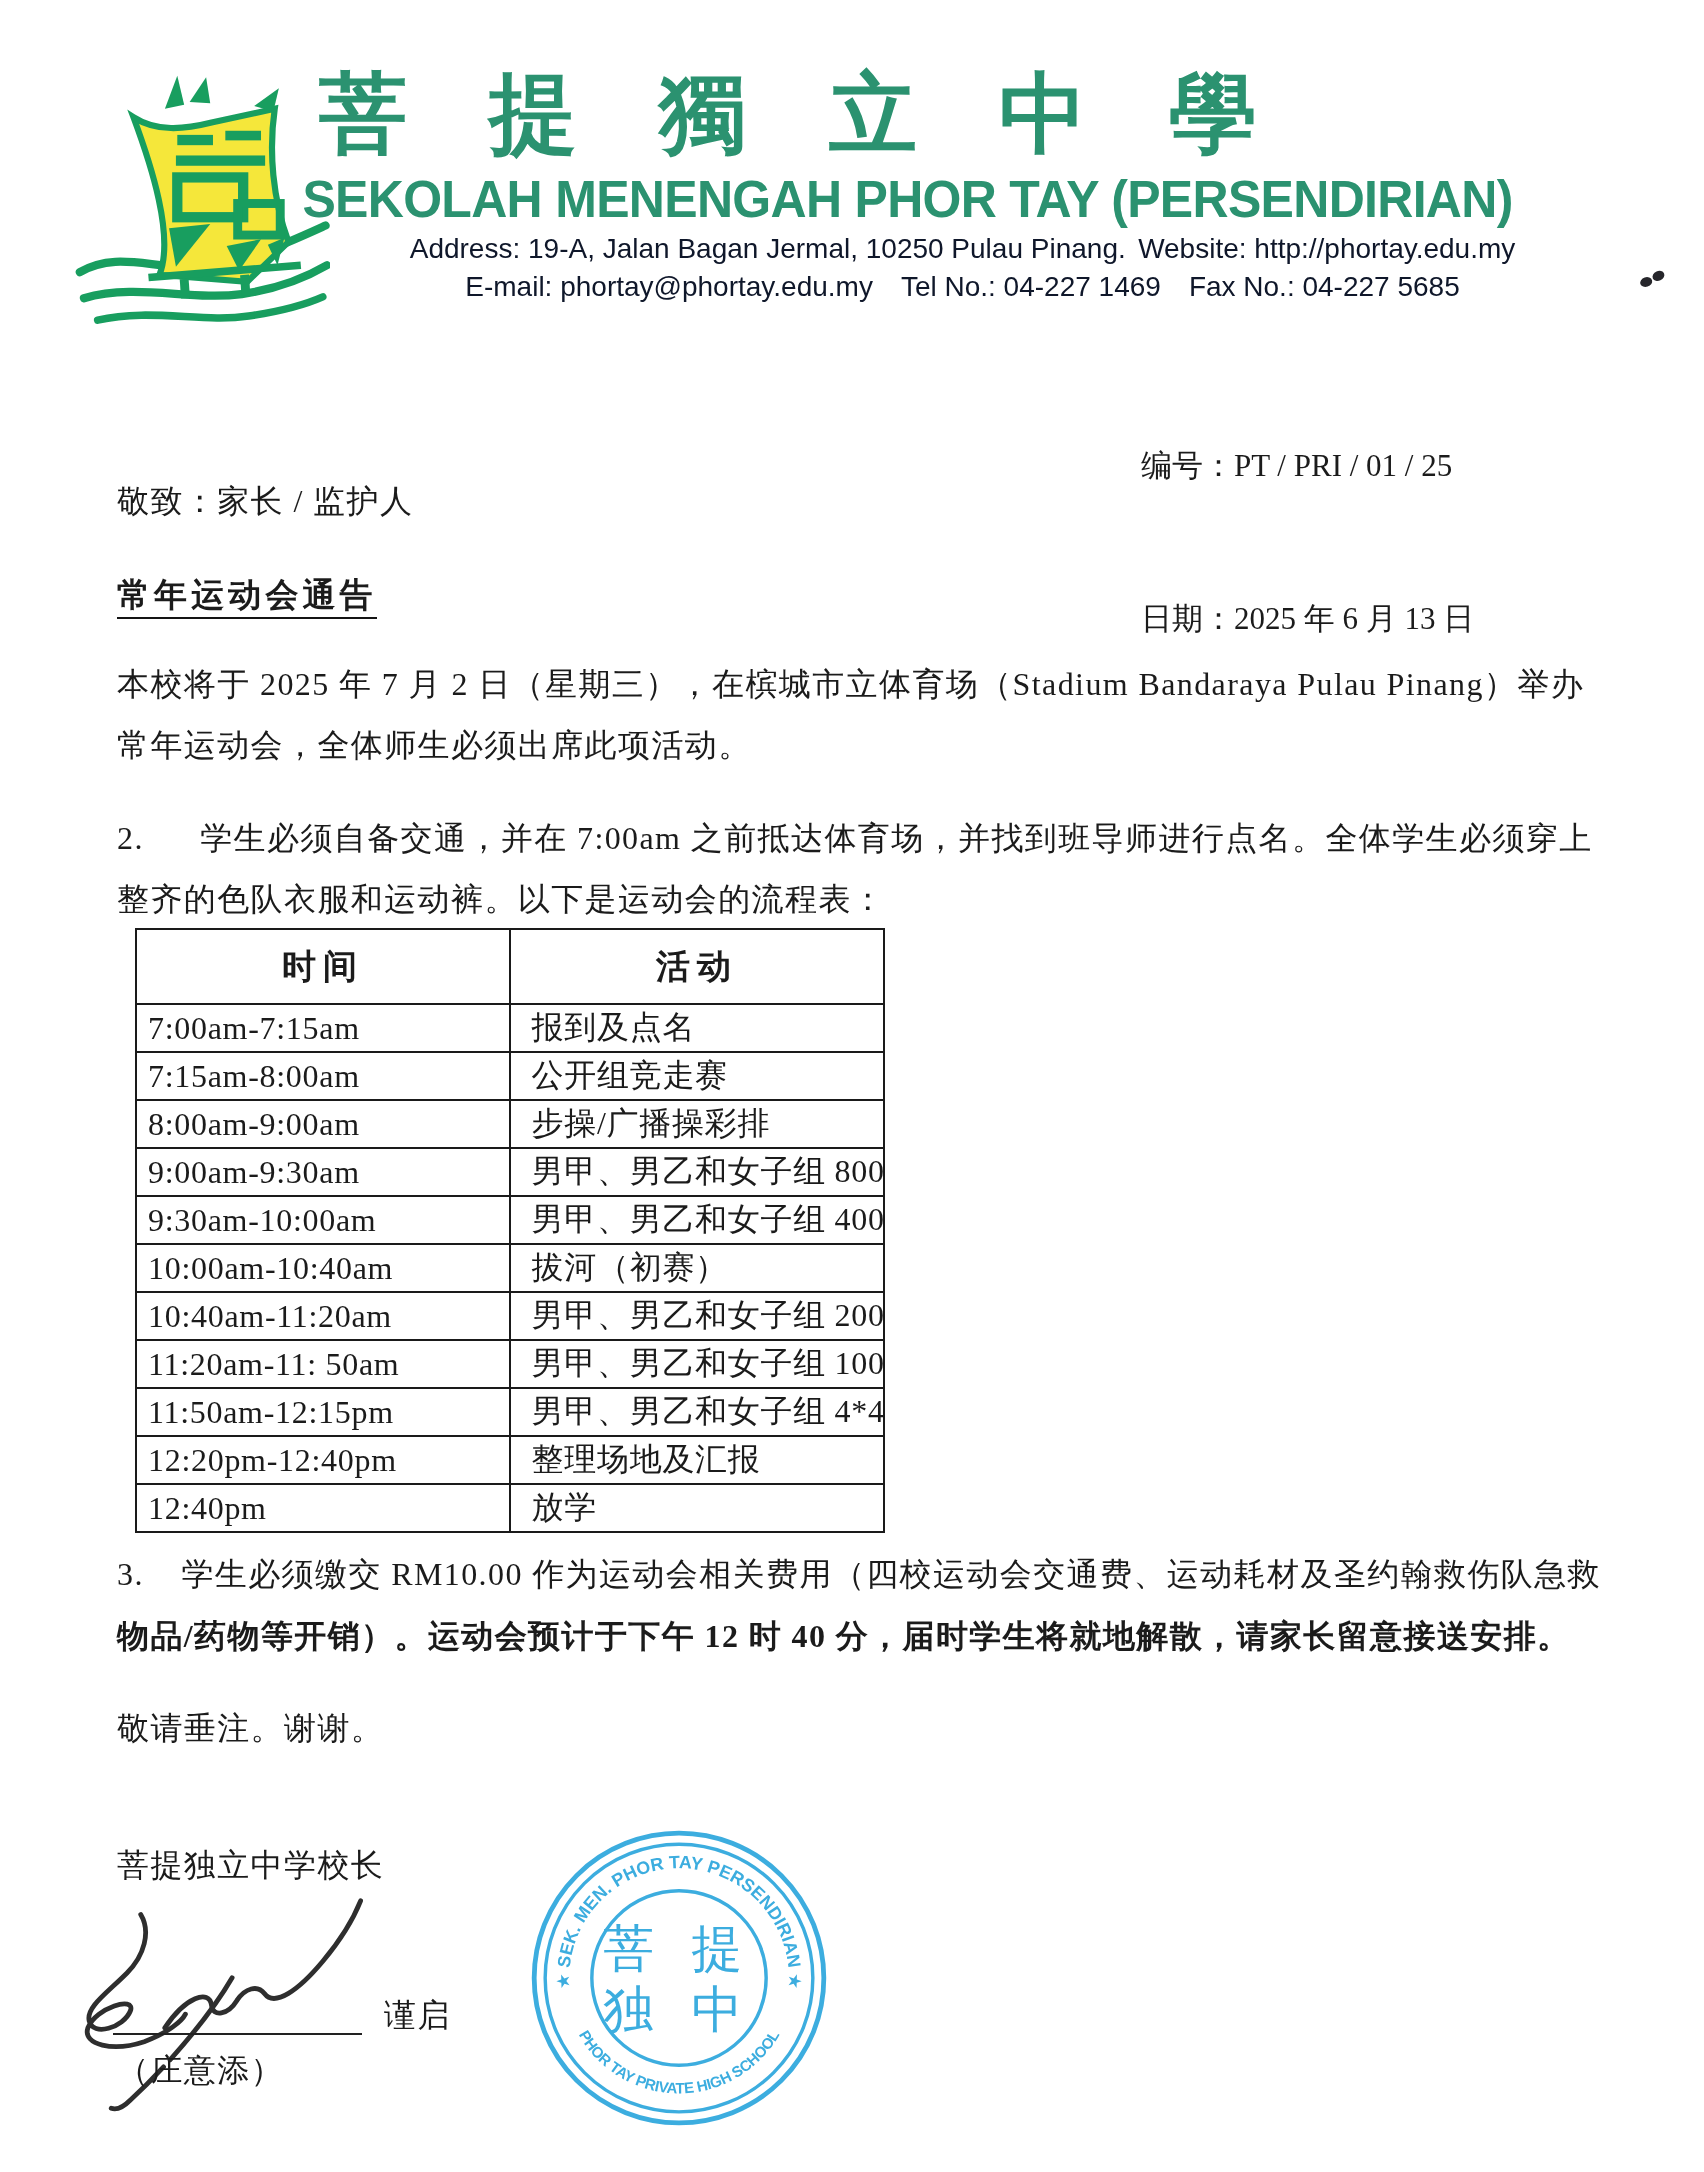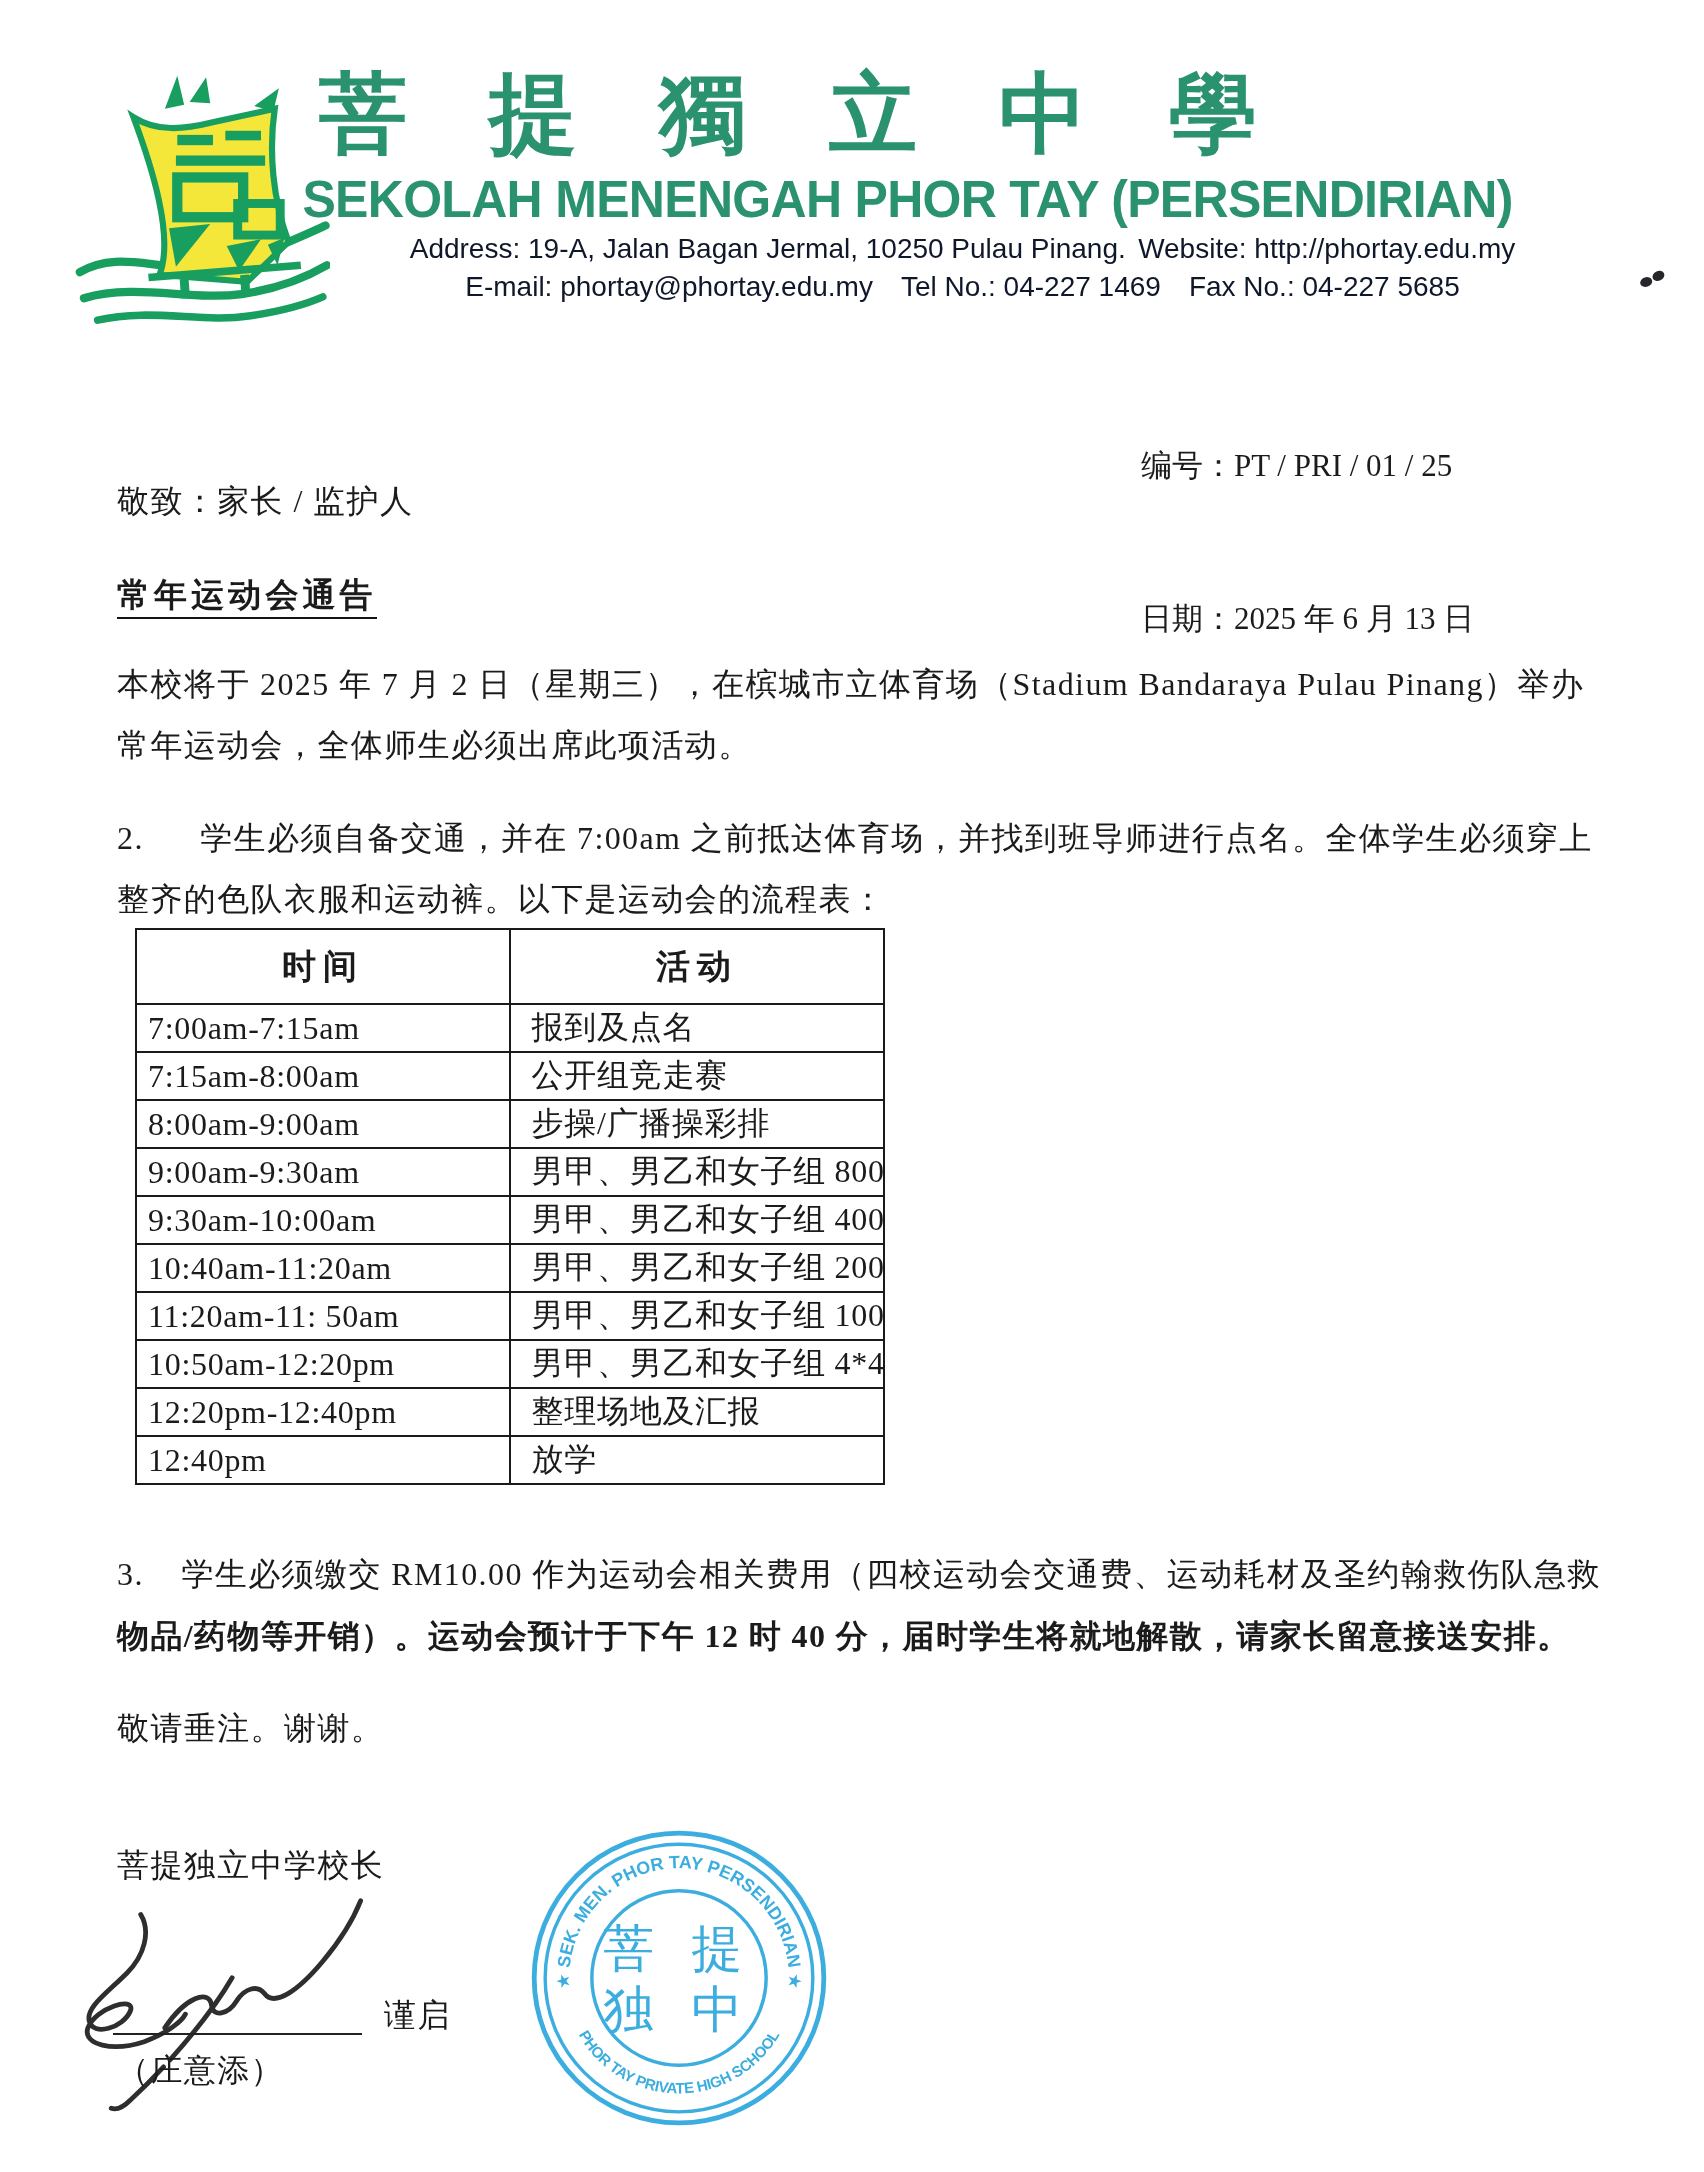--- a/index.html
+++ b/index.html
@@ -142,29 +142,33 @@
       </tr>
     <tr>
         <td class="t-time">9:00am-9:30am</td>
         <td class="t-act">男甲、男乙和女子组 800m</td>
       </tr>
     <tr>
         <td class="t-time">9:30am-10:00am</td>
         <td class="t-act">男甲、男乙和女子组 400m（初赛）</td>
       </tr>
     <tr>
+        <td class="t-time">10:00am-10:40am</td>
+        <td class="t-act">拔河（初赛）</td>
+      </tr>
+    <tr>
         <td class="t-time">10:40am-11:20am</td>
         <td class="t-act">男甲、男乙和女子组 200m（初赛）</td>
       </tr>
     <tr>
         <td class="t-time">11:20am-11: 50am</td>
         <td class="t-act">男甲、男乙和女子组 100m（初赛）</td>
       </tr>
     <tr>
-        <td class="t-time">10:50am-12:20pm</td>
+        <td class="t-time">11:50am-12:15pm</td>
         <td class="t-act">男甲、男乙和女子组 4*400m（决赛）</td>
       </tr>
     <tr>
         <td class="t-time">12:20pm-12:40pm</td>
         <td class="t-act">整理场地及汇报</td>
       </tr>
     <tr>
         <td class="t-time">12:40pm</td>
         <td class="t-act">放学</td>
       </tr>

